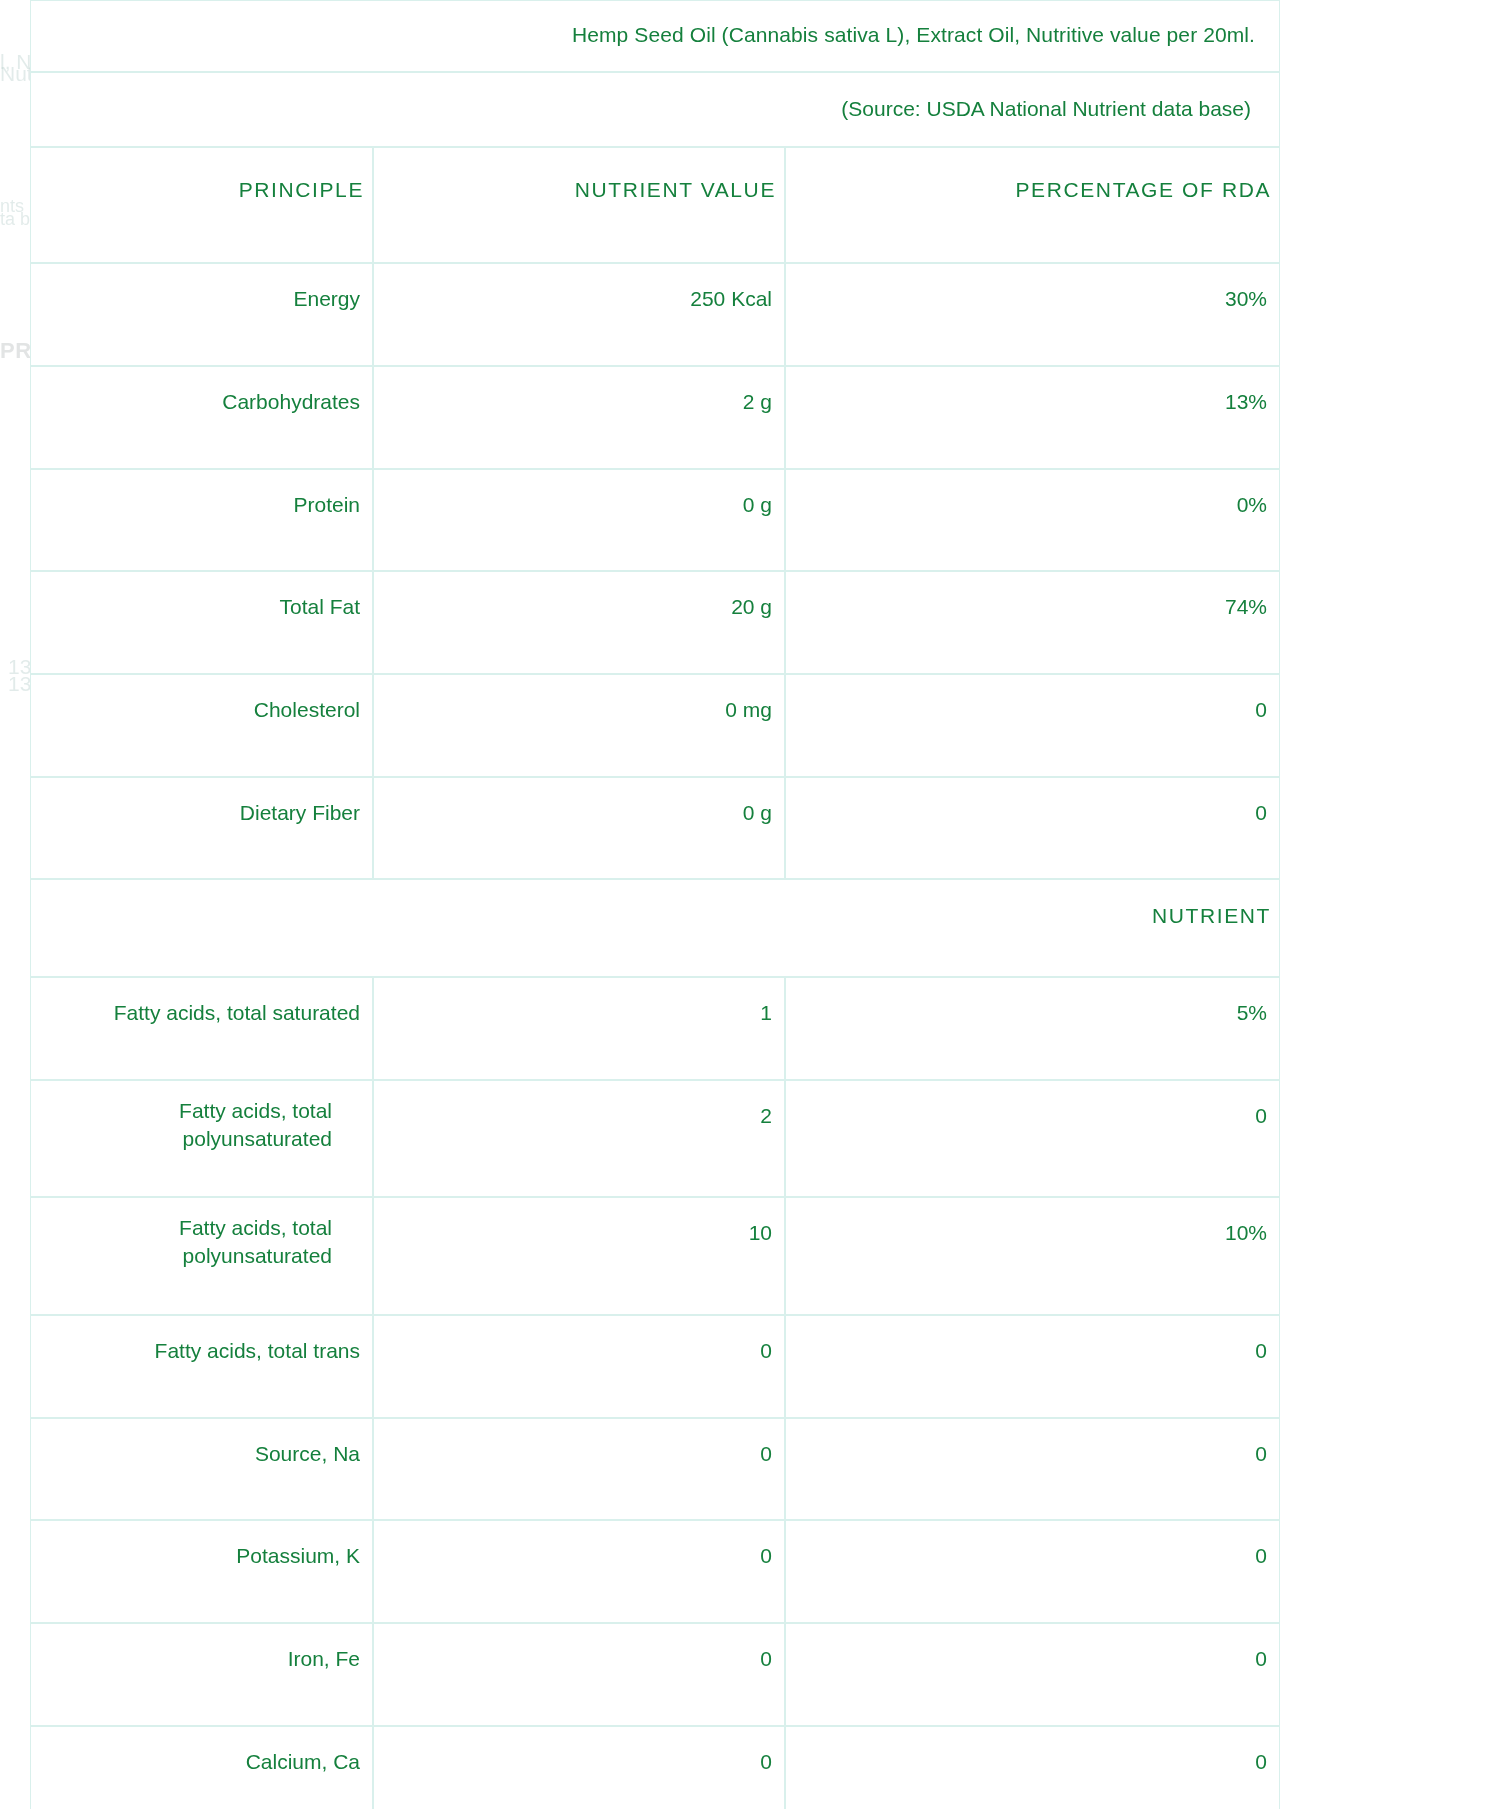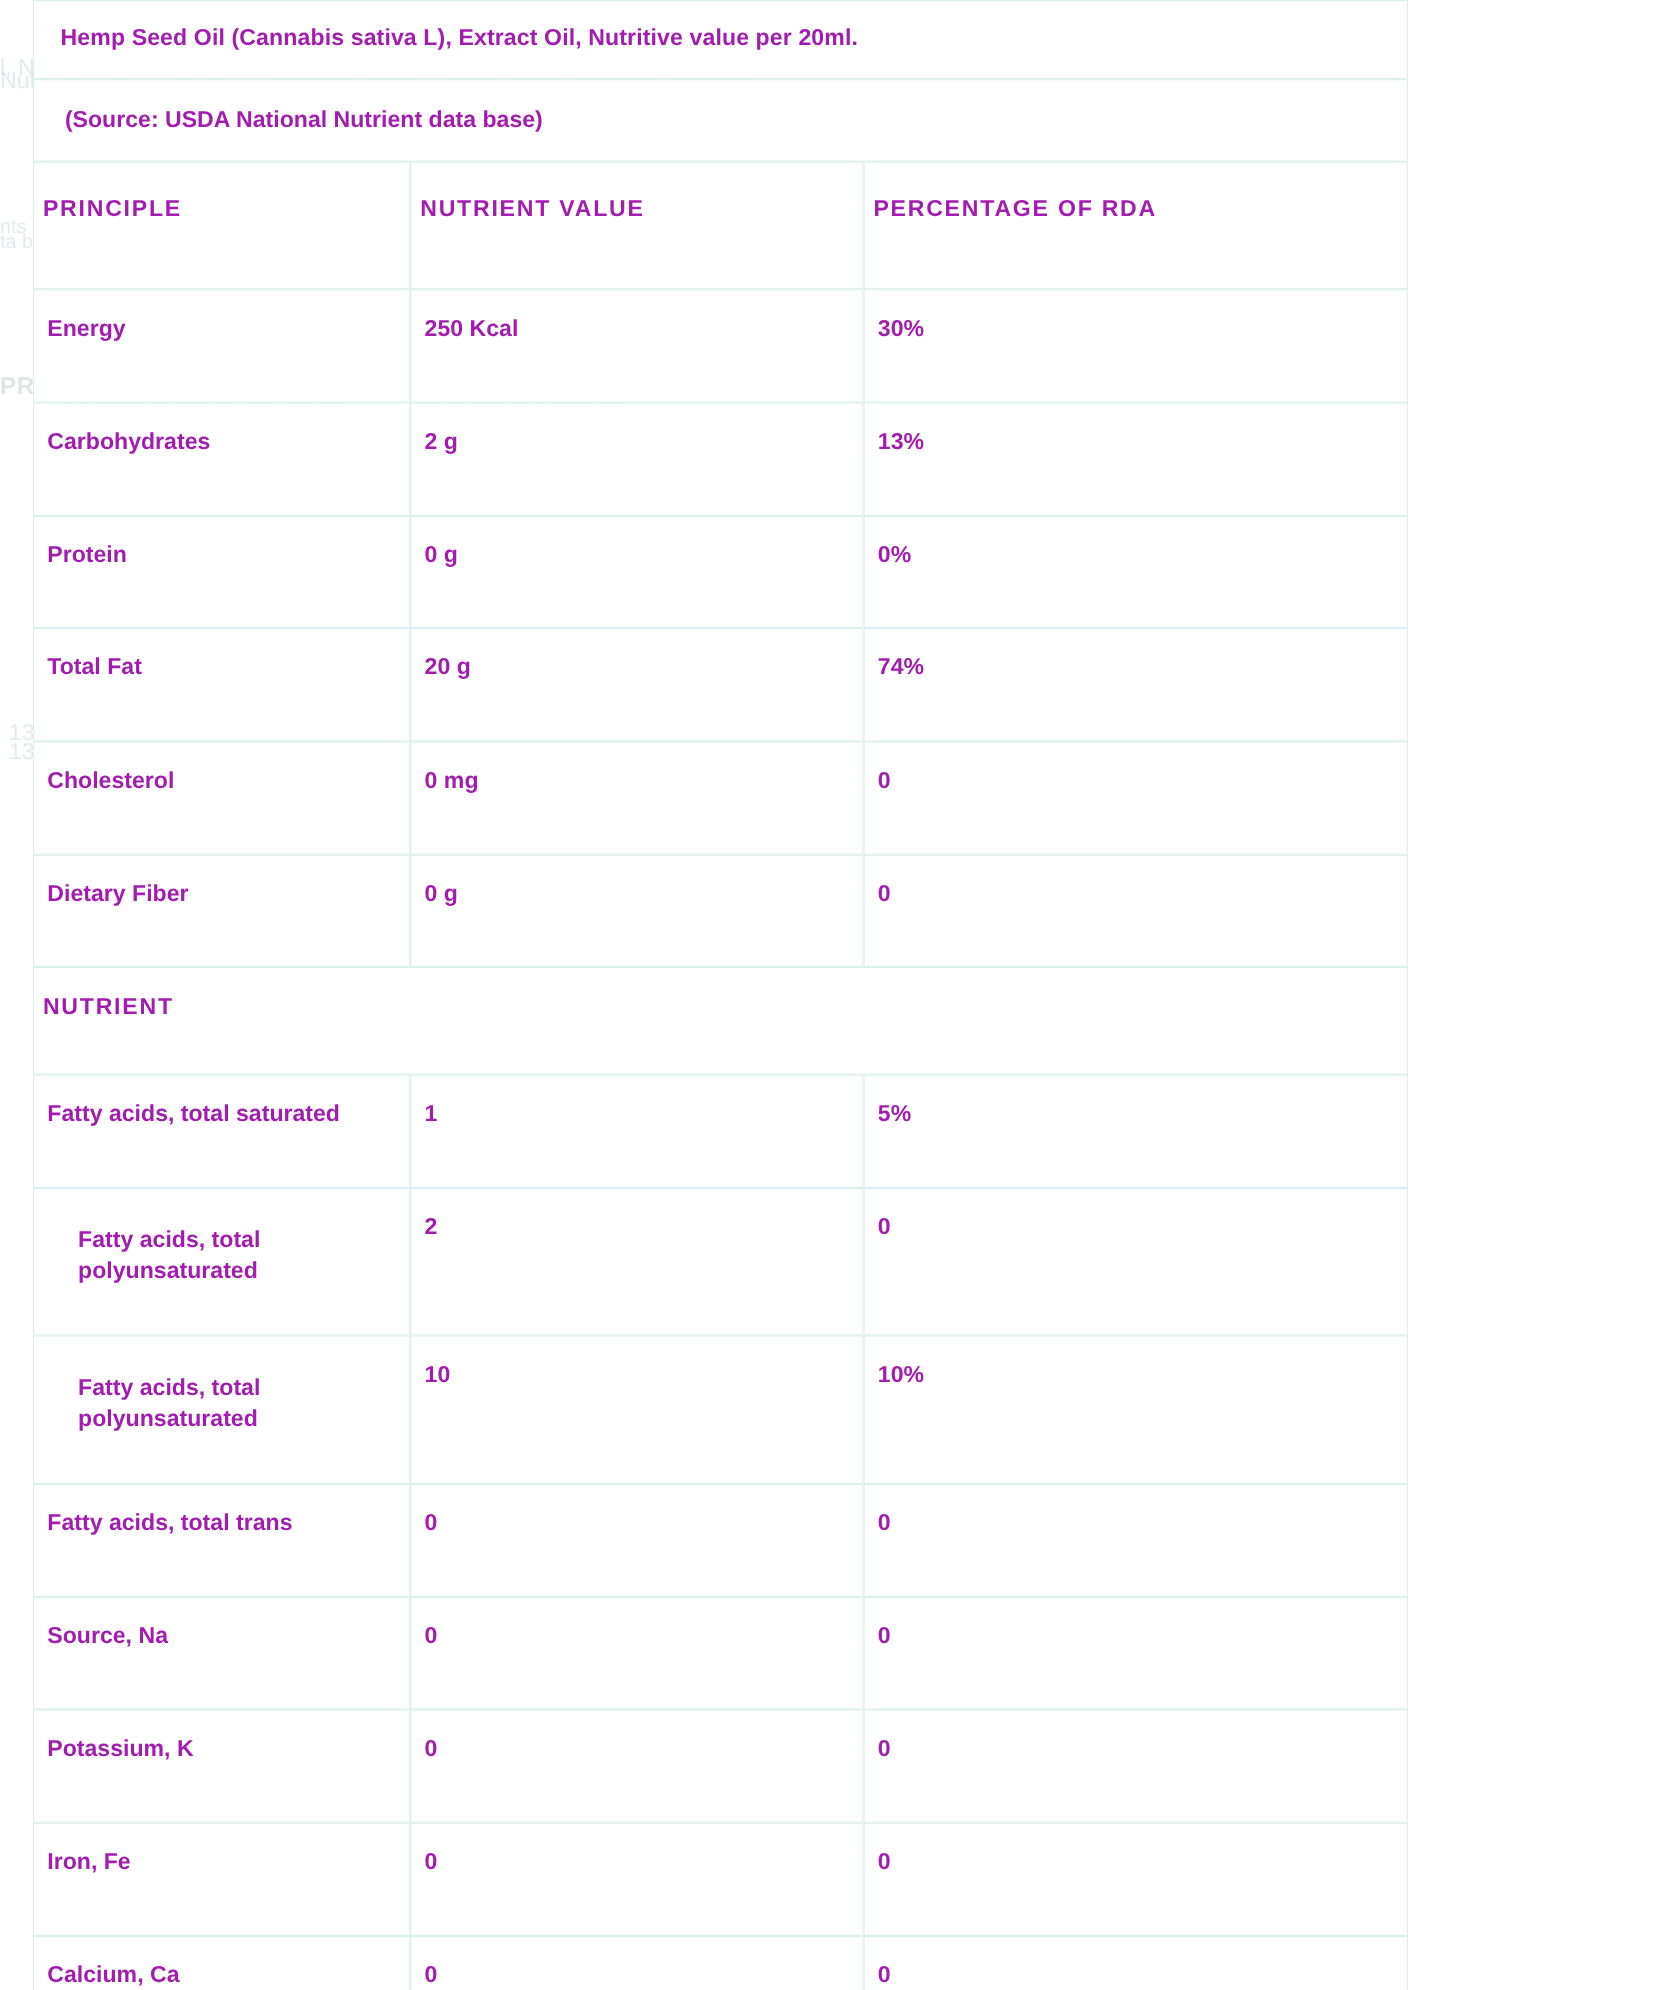--- a/index.html
+++ b/index.html
@@ -48,25 +48,25 @@
   table.nutri {
     width: 1250px;
     border-collapse: separate;
     border-spacing: 0;
     table-layout: fixed;
   }
 
   table.nutri td {
     border: 1px solid #d9f0ec;
     background: #ffffff;
-    text-align: left;
+    text-align: right;
     vertical-align: top;
-    color: #a21caf;
+    color: #15803d;
     font-size: 21px;
-    font-weight: 700;
+    font-weight: 400;
     line-height: 1.32;
   }
 
   
   col.c1 { width: 343px; }
   col.c2 { width: 412px; }
   col.c3 { width: 495px; }
 
   
   td.title-cell {
@@ -104,21 +104,21 @@
     padding: 22px 8px 46px;
     border: 1px solid #ffffff;
     text-align: center;
   }
 
   
   td.cell {
     padding: 21px 12px 52px;
     height: 77px;
   }
-  td.cell.two-line { padding: 33px 40px 44px; }
+  td.cell.two-line { padding: 16px 40px 44px; }
 </style>
 </head>
 <body>
 
 <div id="stage">
 
   <div id="ghosts">
     <div class="ghost" style="left:0px;  top:50px;  font-size:21px;">l, Nutritive value per 20ml.</div>
     <div class="ghost" style="left:238px; top:40px;  font-size:23px;">Hemp Seed Oil (Cannabis sativa L), Extract</div>
     <div class="ghost" style="left:238px; top:52px;  font-size:23px;">Hemp Seed Oil (Cannabis sativa L), Extract</div>

